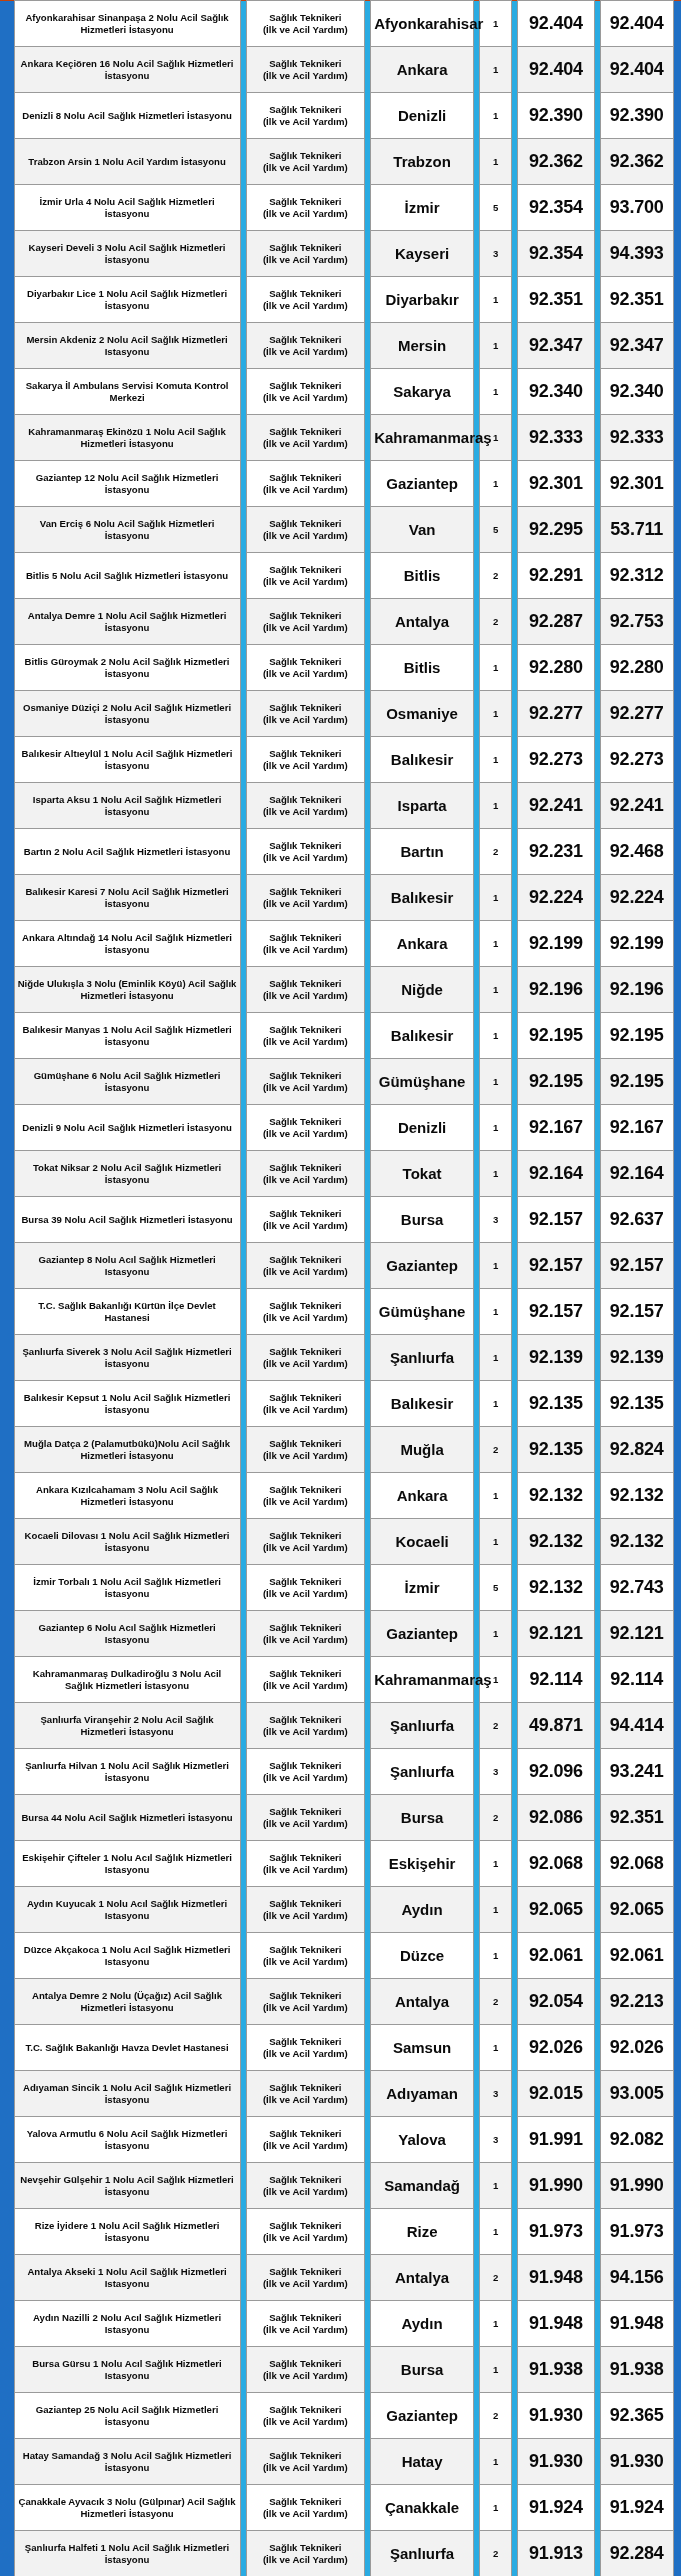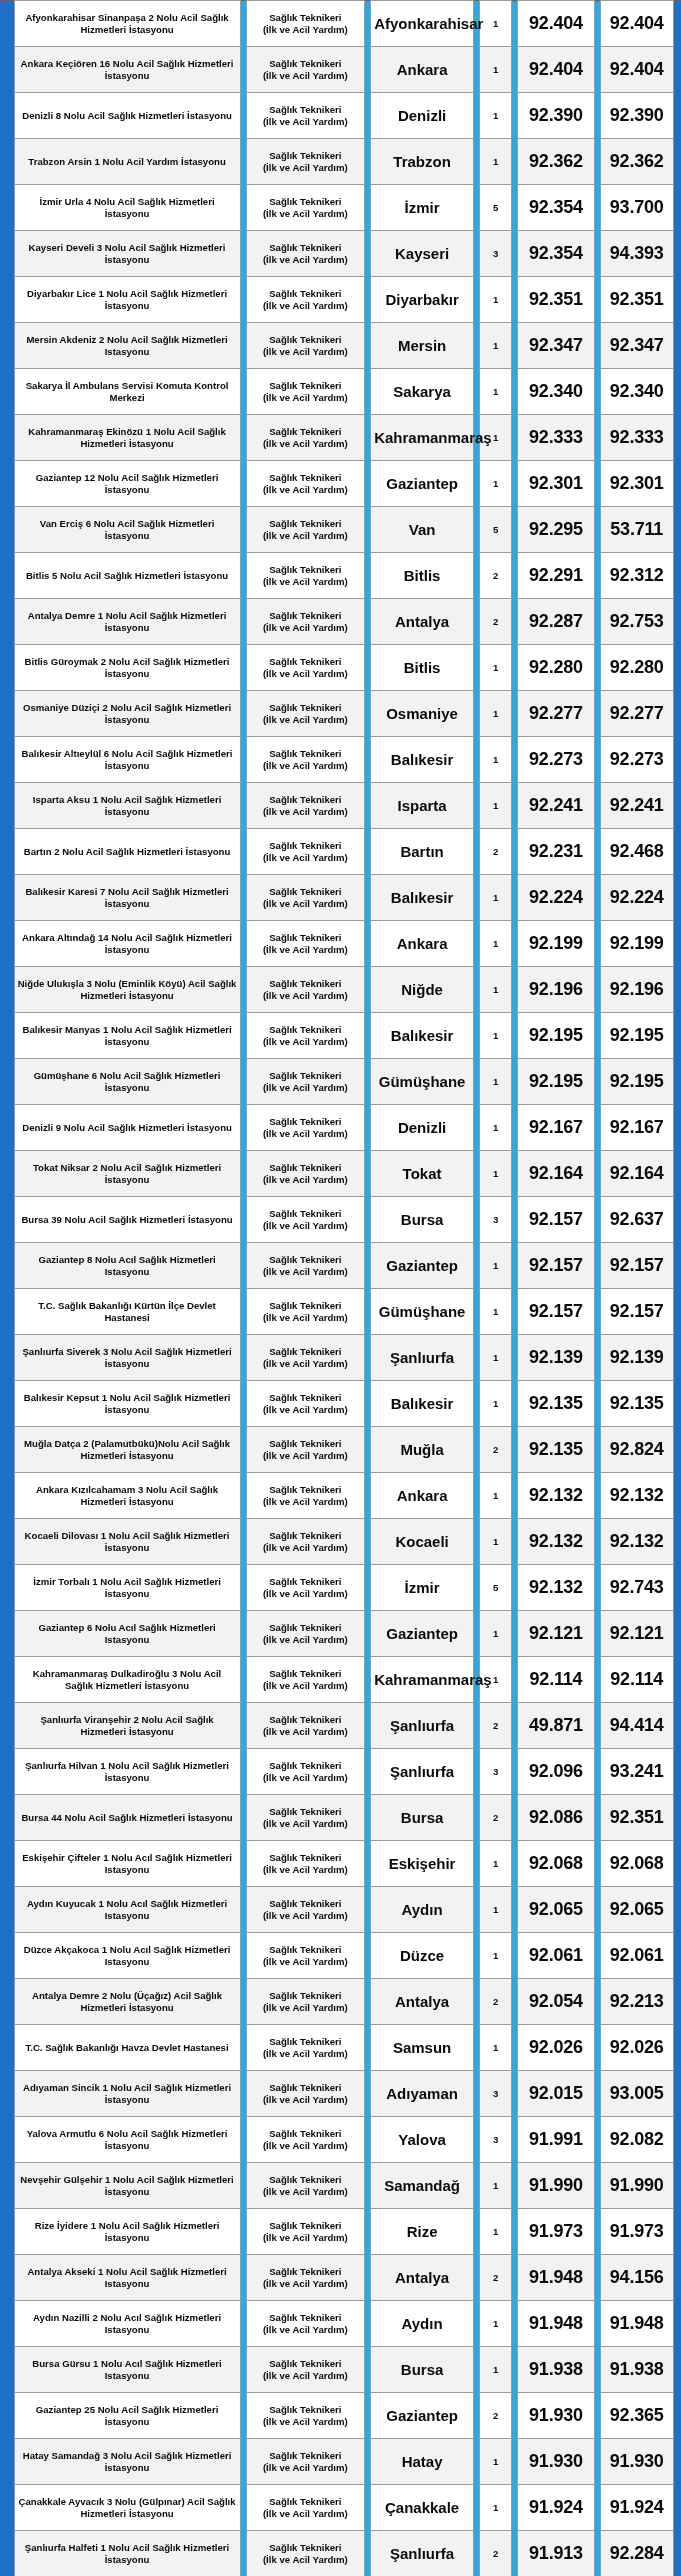--- a/index.html
+++ b/index.html
@@ -339,21 +339,21 @@
           <td class="sep"></td>
           <td class="cell count">1</td>
           <td class="sep"></td>
           <td class="cell score">92.277</td>
           <td class="sep"></td>
           <td class="cell score">92.277</td>
           <td class="gutter"></td>
         </tr>
         <tr class="odd">
           <td class="gutter"></td>
-          <td class="cell name">Balıkesir Altıeylül 6 Nolu Acil Sağlık Hizmetleri İstasyonu</td>
+          <td class="cell name">Balıkesir Altıeylül 1 Nolu Acil Sağlık Hizmetleri İstasyonu</td>
           <td class="sep"></td>
           <td class="cell title"><span>Sağlık Teknikeri</span><br><span>(İlk ve Acil Yardım)</span></td>
           <td class="sep"></td>
           <td class="cell city">Balıkesir</td>
           <td class="sep"></td>
           <td class="cell count">1</td>
           <td class="sep"></td>
           <td class="cell score">92.273</td>
           <td class="sep"></td>
           <td class="cell score">92.273</td>

